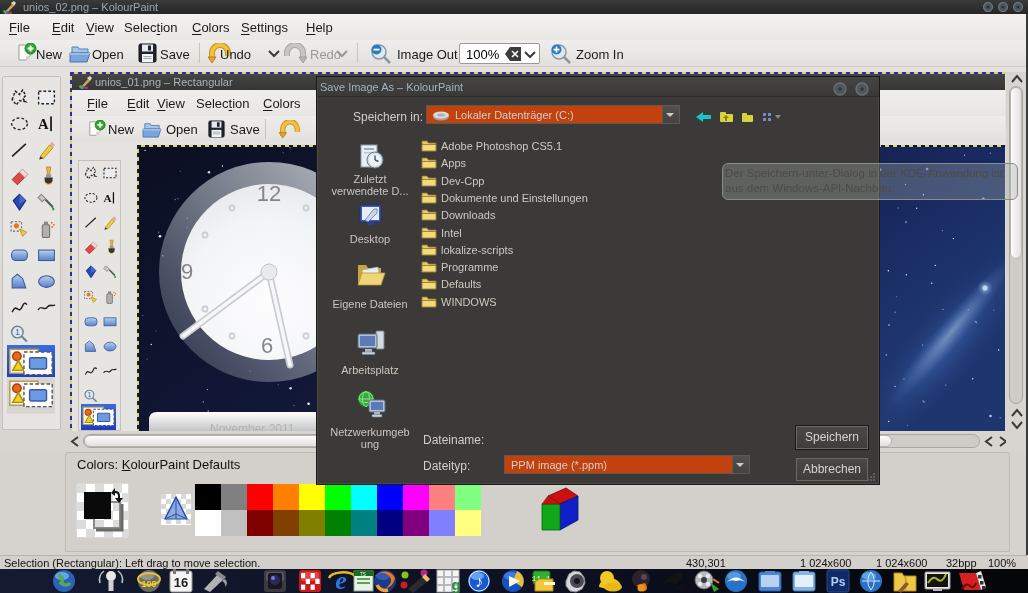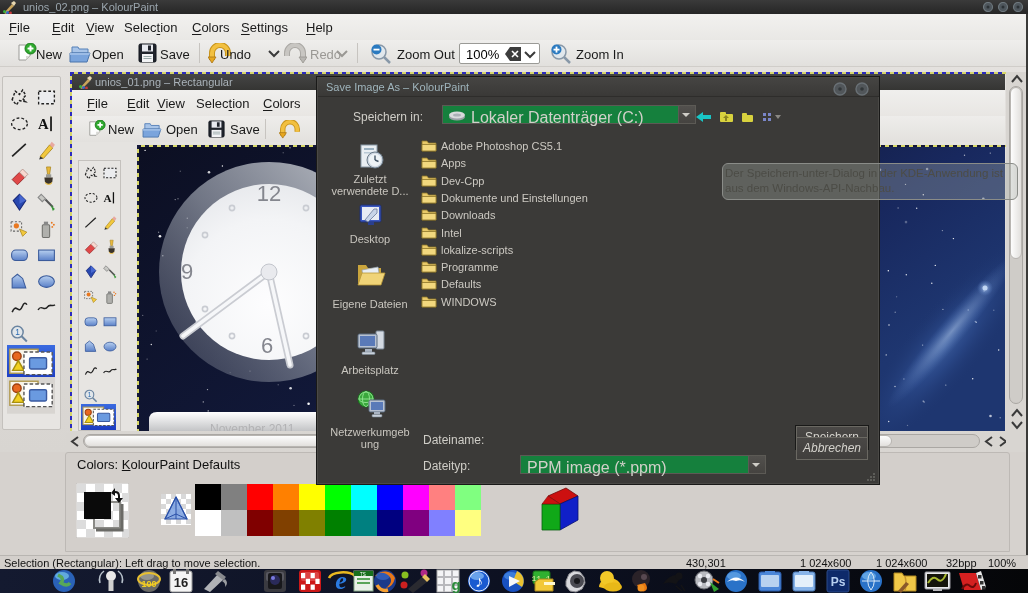--- a/index.html
+++ b/index.html
@@ -41,22 +41,22 @@
 .dashh { position:absolute; height:2px;
   background:repeating-linear-gradient(90deg,#2b2bbf 0 4px,#d6d66a 4px 8px); }
 .dashv { position:absolute; width:2px;
   background:repeating-linear-gradient(180deg,#2b2bbf 0 4px,#d6d66a 4px 8px); }
 
 #dialog { z-index:10; left:316px; top:76px; width:564px; height:409px; background:#3b3a38;
   border:1px solid #191918; box-shadow:0 0 0 1px #4a4946 inset; color:#cfcdc7; font-size:12px; }
 #dtitle { position:absolute; left:1px; top:1px; width:561px; height:19px;
   background:linear-gradient(#454442,#3a3937); color:#9fb4bc; font-size:11px;
   border-bottom:1px solid #2e2d2b; }
-.dcombo { position:absolute; height:19px; background:#15803d; border:1px solid #5c5a55;
-  color:#d2d0ca; font-size:16px;margin-left:16px; }
+.dcombo { position:absolute; height:19px; background:#c2410c; border:1px solid #5c5a55;
+  color:#d2d0ca; font-size:11px; }
 .dbtn { position:absolute; width:17px; top:0px; bottom:0px; right:0; background:linear-gradient(#52504d,#454340);
   border-left:1px solid #5c5a55; }
 .darr { position:absolute; right:5px; top:7px; width:0; height:0;
   border-left:4px solid transparent; border-right:4px solid transparent; border-top:4px solid #cfcdc7; }
 .pbtn { position:absolute; width:72px; height:23px; background:linear-gradient(#4a4846,#403e3c);
   border:1px solid #6a6862; color:#d5d3cd; font-size:12px; text-align:center; line-height:21px; }
 
 .frow { position:absolute; left:104px; height:17px; font-size:11px; color:#ccc9c2; }
 .frow svg { position:absolute; left:0; top:1px; }
 .frow span { position:absolute; left:20px; top:2px; white-space:nowrap; }
@@ -142,21 +142,21 @@
   <svg style="position:absolute;left:336px;top:10px" width="12" height="8">
       <path d="M1,1 L6,6 L11,1" stroke="#9a9894" stroke-width="2" fill="none"></path>
     </svg>
   <div class="sep" style="left:357px"></div>
   <svg style="position:absolute;left:370px;top:3px" width="22" height="22" viewBox="0 0 22 22">
     <circle cx="9" cy="9" r="7" fill="#dce8f2" fill-opacity="0.6" stroke="#8898a8" stroke-width="1.5"></circle>
     <line x1="14" y1="14" x2="20" y2="20" stroke="#8898a8" stroke-width="2.5"></line>
     <circle cx="6.5" cy="6.5" r="5" fill="#2a7ac0"></circle>
     <rect x="3.5" y="5.7" width="6" height="1.8" fill="#fff"></rect>
   </svg>
-  <span class="tbtxt" style="left:397px">Zoom Out</span>
+  <span class="tbtxt" style="left:397px">Image Out</span>
   <div style="position:absolute;left:459px;top:3px;width:81px;height:21px;background:#fff;border:1px solid #9a9a96;border-radius:2px">
     <span style="position:absolute;left:6px;top:3px;font-size:13px">100%</span>
     <svg style="position:absolute;left:45px;top:3px" width="16" height="14" viewBox="0 0 16 14">
       <path d="M5,0 L16,0 L16,14 L5,14 L0,7 Z" fill="#3c3c3c"></path>
       <path d="M7,4 L13,10 M13,4 L7,10" stroke="#fff" stroke-width="1.6"></path>
     </svg>
     <svg style="position:absolute;right:3px;top:7px" width="12" height="8">
         <path d="M1,1 L6,6 L11,1" stroke="#3a3a3a" stroke-width="2" fill="none"></path>
       </svg>
   </div>
@@ -802,21 +802,21 @@
   </div>
 <svg class="abs" style="left:536px;top:484px" width="46" height="52" viewBox="0 0 46 52">
   <path d="M12,12 L30,4 L42,12 L24,20 Z" fill="#cc1010" stroke="#700808" stroke-width="0.8"></path>
   <path d="M24,20 L42,12 L42,36 L24,46 Z" fill="#1020c8" stroke="#081070" stroke-width="0.8"></path>
   <path d="M6,20 L24,20 L24,46 L6,46 Z" fill="#10a818" stroke="#086010" stroke-width="0.8"></path>
   <path d="M6,20 L12,12 L24,20 Z" fill="#cc1010" stroke="#700808" stroke-width="0.5"></path>
 </svg>
 
 <div class="abs" id="dialog">
   <div id="dtitle">
-      <span style="position:absolute;left:8px;top:3px">Save Image As – KolourPaint</span>
+      <span style="position:absolute;left:2px;top:3px">Save Image As – KolourPaint</span>
     <svg style="position:absolute;right:6px;top:4px" width="40" height="14">
       <circle cx="7" cy="7" r="6" fill="#51565a" stroke="#697075" stroke-width="1.4"></circle>
       <circle cx="7" cy="7" r="1.8" fill="#32373a"></circle>
       <circle cx="29" cy="7" r="6" fill="#51565a" stroke="#697075" stroke-width="1.4"></circle>
       <circle cx="29" cy="7" r="1.8" fill="#32373a"></circle>
     </svg>
   </div>
   <span style="position:absolute;left:36px;top:33px">Speichern in:</span>
   <div class="dcombo" style="left:109px;top:28px;width:254px">
     <svg style="position:absolute;left:5px;top:4px" width="18" height="11" viewBox="0 0 18 11">
@@ -966,21 +966,21 @@
 
   <span style="position:absolute;left:106px;top:356px">Dateiname:</span>
   <span style="position:absolute;left:106px;top:382px">Dateityp:</span>
   <div class="dcombo" style="left:187px;top:378px;width:246px">
     <span style="position:absolute;left:6px;top:3px">PPM image (*.ppm)</span>
     <div class="dbtn">
         <div class="darr"></div>
       </div>
   </div>
   <div class="pbtn" style="left:479px;top:349px;box-shadow:0 0 0 1px #191918;">Speichern</div>
-  <div class="pbtn" style="left:479px;top:360px;font-style:italic;">Abbrechen</div>
+  <div class="pbtn" style="left:479px;top:381px;">Abbrechen</div>
   <svg style="position:absolute;right:3px;bottom:2px" width="10" height="10">
     <circle cx="8" cy="2" r="1" fill="#6a6a64"></circle>
       <circle cx="5" cy="5" r="1" fill="#6a6a64"></circle>
     <circle cx="8" cy="5" r="1" fill="#6a6a64"></circle>
       <circle cx="2" cy="8" r="1" fill="#6a6a64"></circle>
     <circle cx="5" cy="8" r="1" fill="#6a6a64"></circle>
       <circle cx="8" cy="8" r="1" fill="#6a6a64"></circle>
   </svg>
 </div>
 

